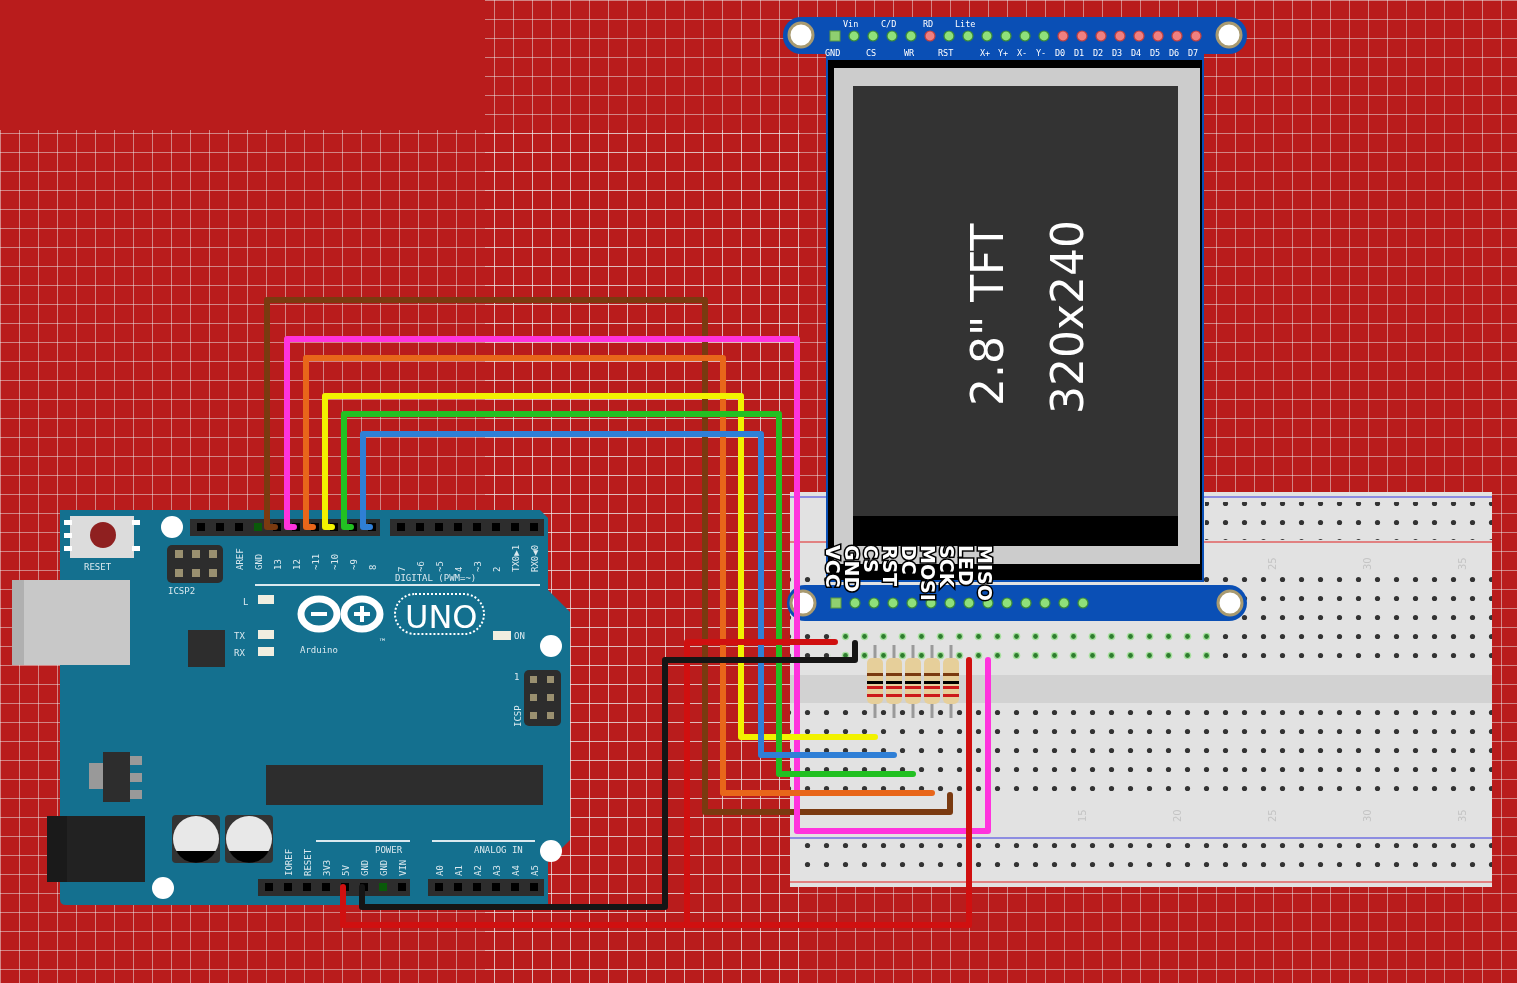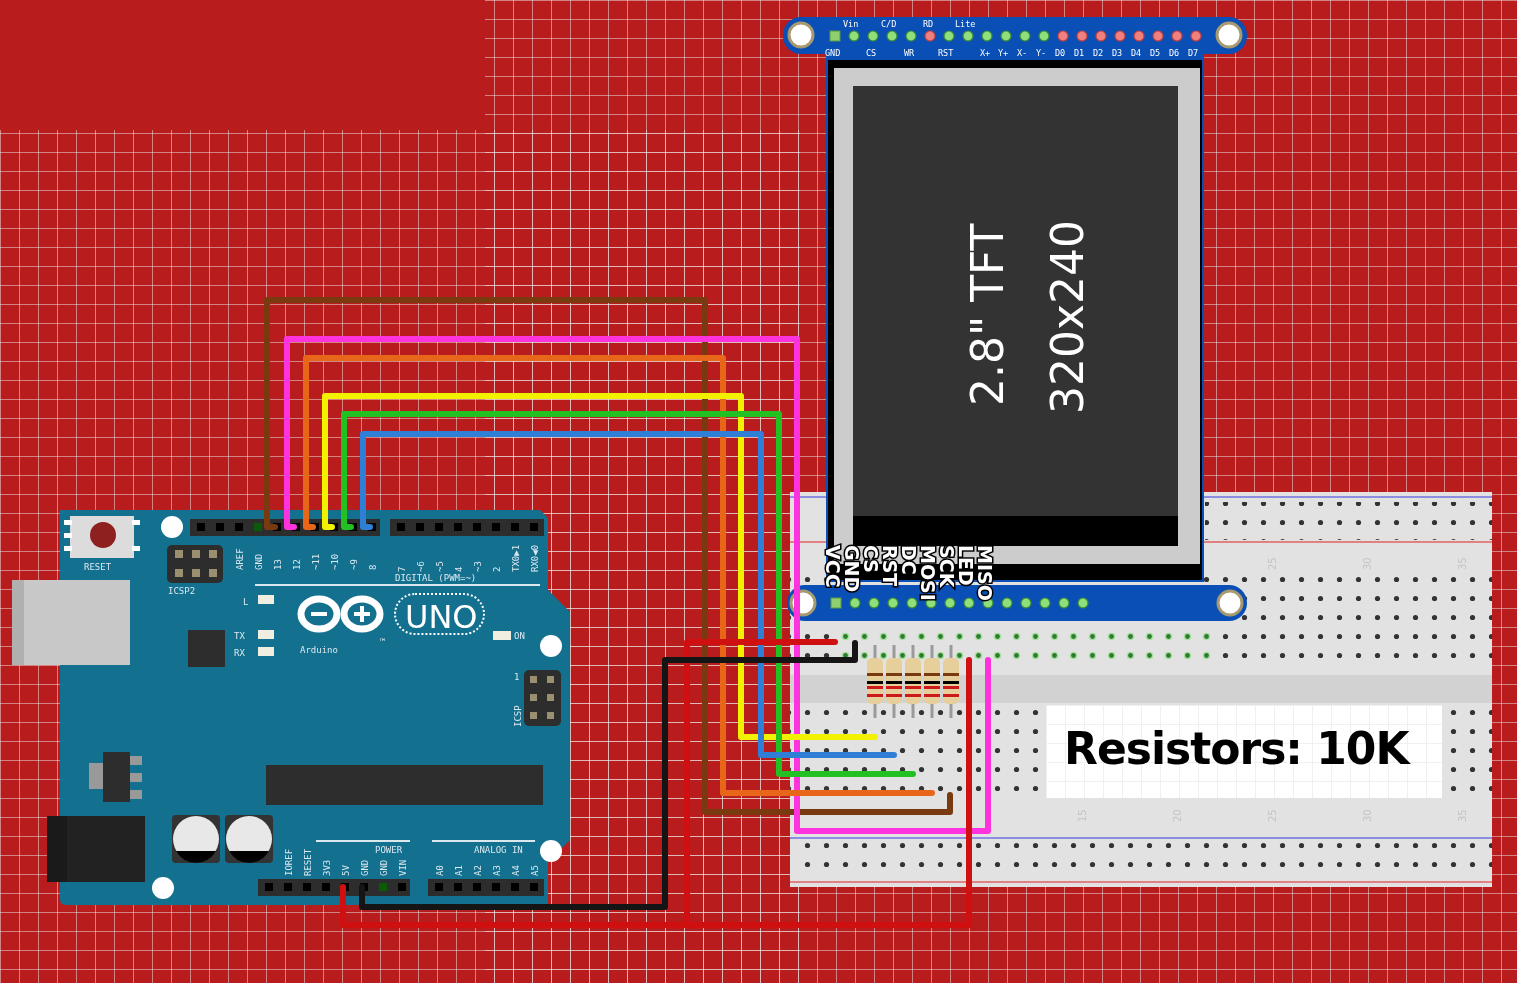--- a/index.html
+++ b/index.html
@@ -352,16 +352,13 @@
         <path d="M313 527 L306 527 L306 358 L723 358 L723 793 L932 793" fill="none" stroke="#e8661a" stroke-width="6" stroke-linejoin="round" stroke-linecap="round"></path>
         <path d="M332 527 L325 527 L325 396 L741 396 L741 737 L875 737" fill="none" stroke="#f2f200" stroke-width="6" stroke-linejoin="round" stroke-linecap="round"></path>
         <path d="M351 527 L344 527 L344 414 L779 414 L779 774 L913 774" fill="none" stroke="#22c022" stroke-width="6" stroke-linejoin="round" stroke-linecap="round"></path>
         <path d="M370 527 L363 527 L363 434 L761 434 L761 755 L894 755" fill="none" stroke="#2f7fd6" stroke-width="6" stroke-linejoin="round" stroke-linecap="round"></path>
         <path d="M343 887 L343 925 L687 925 L687 642 L835 642" fill="none" stroke="#d01010" stroke-width="6" stroke-linejoin="round" stroke-linecap="round"></path>
         <path d="M687 925 L969 925 L969 660" fill="none" stroke="#d01010" stroke-width="6" stroke-linejoin="round" stroke-linecap="round"></path>
         <path d="M362 887 L362 907 L665 907 L665 660 L855 660 L855 643" fill="none" stroke="#151515" stroke-width="6" stroke-linejoin="round" stroke-linecap="round"></path>
       </g>
 </svg>
 
-<div id="note">
-  <span>Resistors: 10K</span>
 </div>
-</div>
 
 </body></html>

